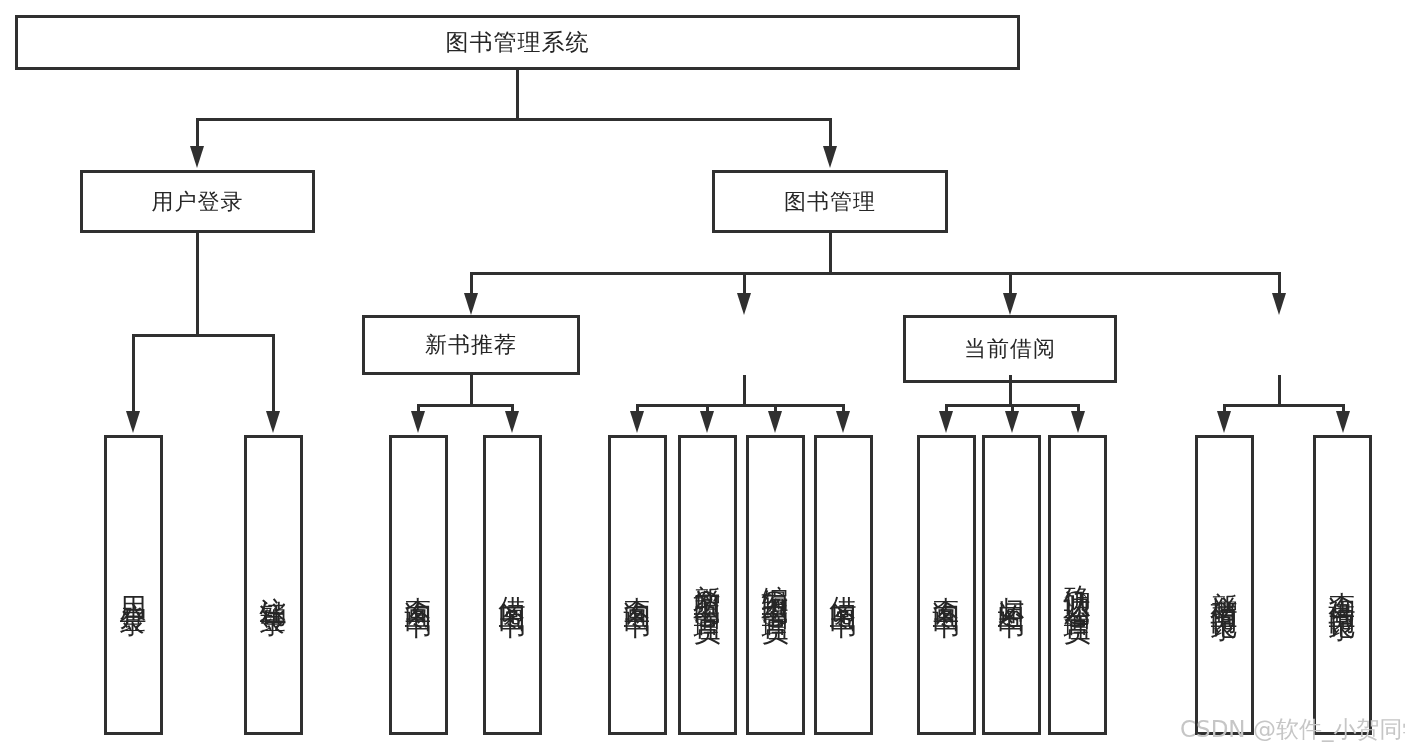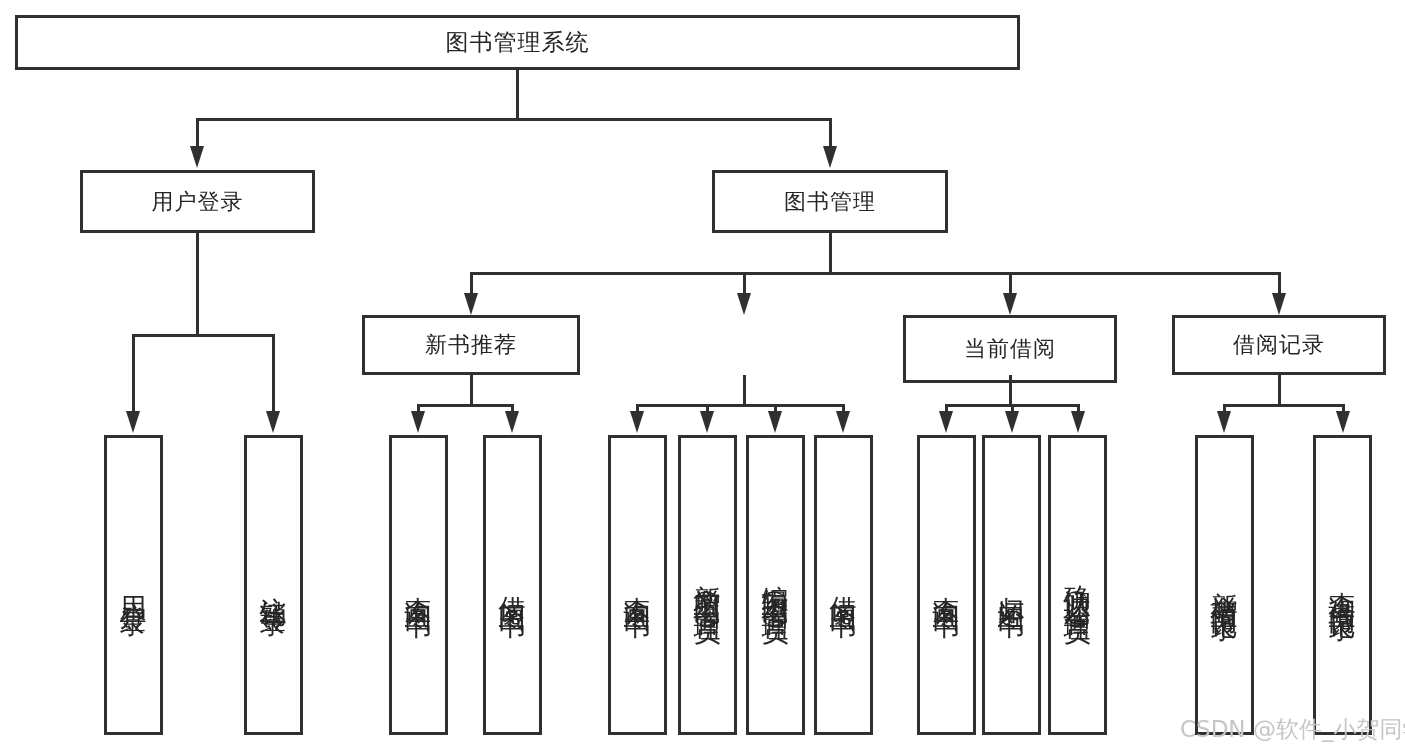--- a/index.html
+++ b/index.html
@@ -105,23 +105,20 @@
   <div class="box" style="left:712px;top:170px;width:236px;height:63px">
     <span class="hlabel">图书管理</span>
   </div>
 
   <div class="box" style="left:362px;top:315px;width:218px;height:60px">
     <span class="hlabel">新书推荐</span>
   </div>
   <div class="box" style="left:903px;top:315px;width:214px;height:68px">
     <span class="hlabel">当前借阅</span>
   </div>
-  <div class="box" style="left:1172px;top:315px;width:214px;height:60px">
-    <span class="hlabel">借阅记录</span>
-  </div>
 
   <div class="box leaf" style="left:104px">
     <span class="vlabel">用户登录</span>
   </div>
   <div class="box leaf" style="left:244px">
     <span class="vlabel">注销登录</span>
   </div>
   <div class="box leaf" style="left:389px">
     <span class="vlabel">查询图书</span>
   </div>

